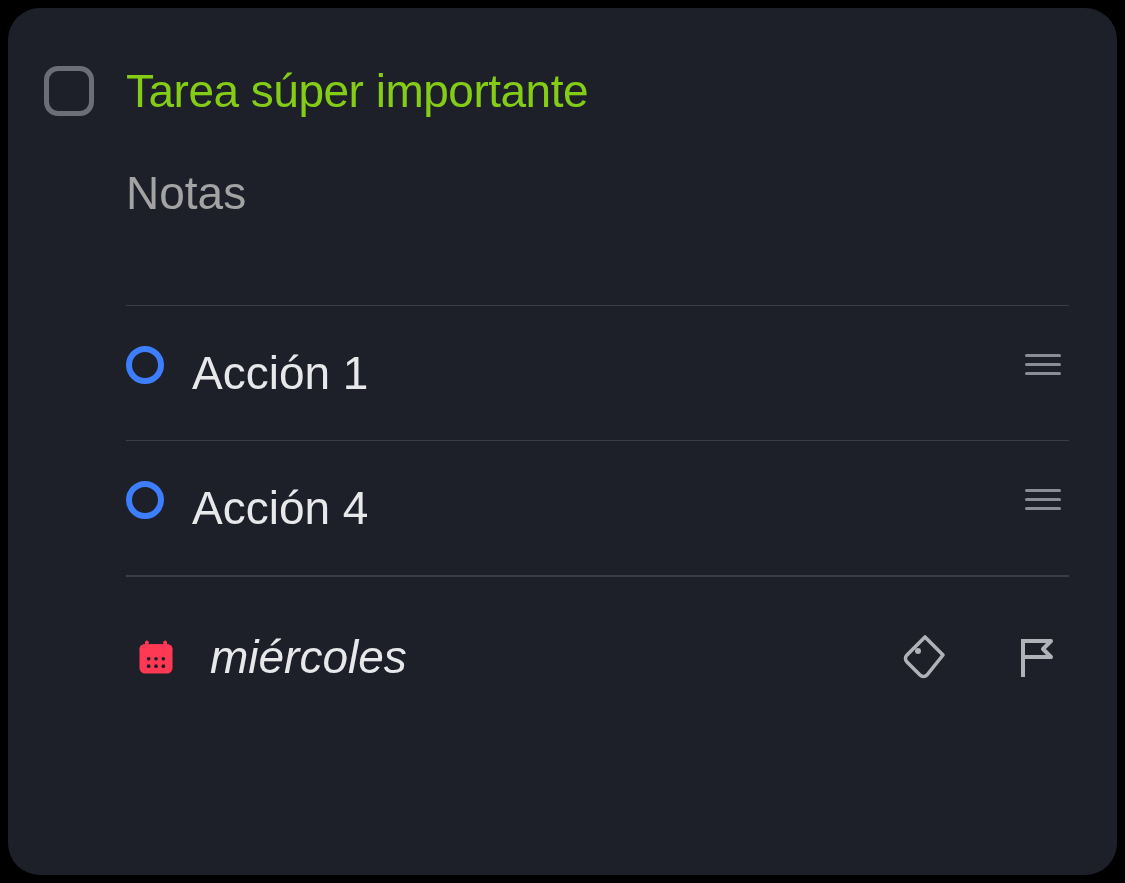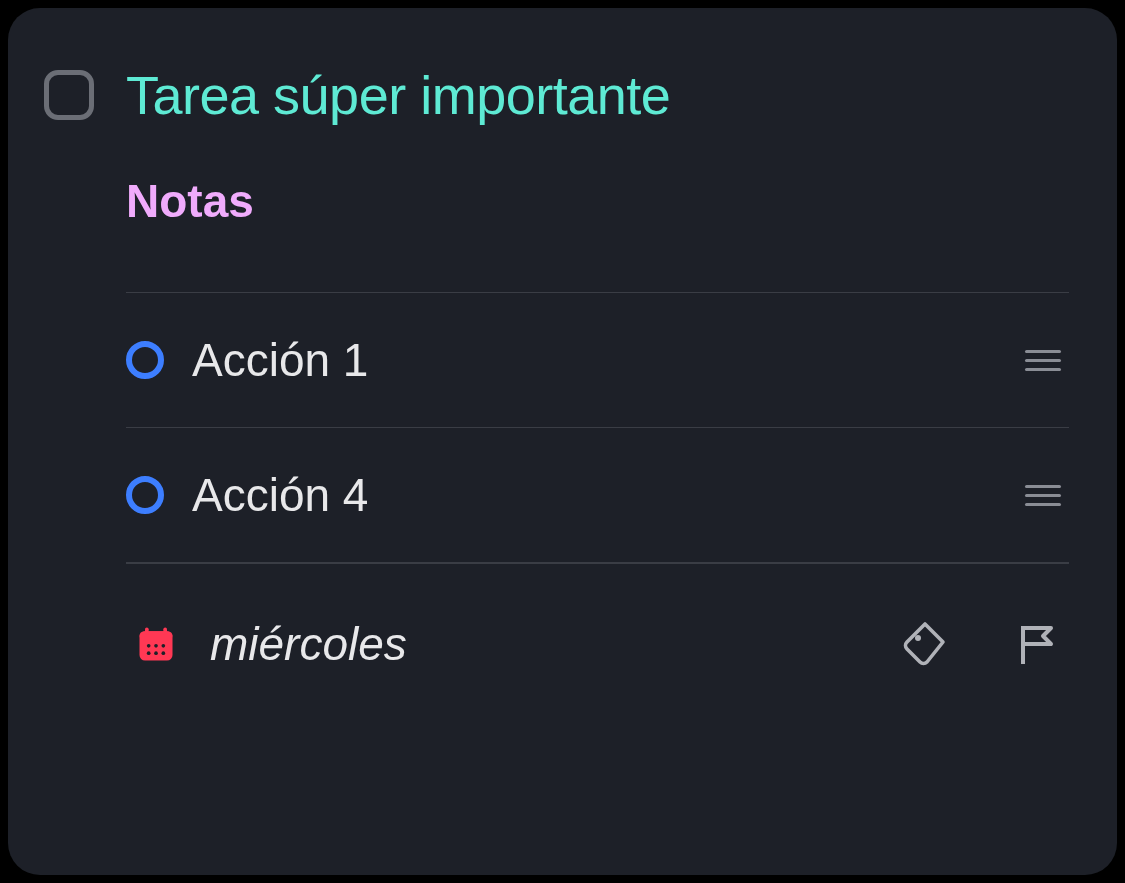--- a/index.html
+++ b/index.html
@@ -30,42 +30,42 @@
     }
     .main-checkbox {
       width: 50px;
       height: 50px;
       border: 5px solid #6b6e76;
       border-radius: 14px;
       flex-shrink: 0;
       cursor: pointer;
     }
     .task-title {
-      color: #5eead4;
-      font-size: 54px;
+      color: #84cc16;
+      font-size: 46px;
       font-weight: 500;
       letter-spacing: -0.5px;
     }
     .content-indent {
       margin-left: 82px;
     }
     .notes-field {
-      color: #f0abfc;
-      font-size: 46px;
-      font-weight: 700;
-      margin-bottom: 64px;
+      color: #a3a3a3;
+      font-size: 46px;
+      font-weight: 400;
+      margin-bottom: 85px;
     }
     .divider {
       border: none;
       border-top: 1px solid #3a3d45;
       margin: 0;
     }
     .subtask-row {
       display: flex;
-      align-items: center;
+      align-items: flex-start;
       padding: 40px 0;
       gap: 28px;
     }
     .subtask-circle {
       width: 38px;
       height: 38px;
       border: 6px solid #3d7eff;
       border-radius: 50%;
       flex-shrink: 0;
       cursor: pointer;

